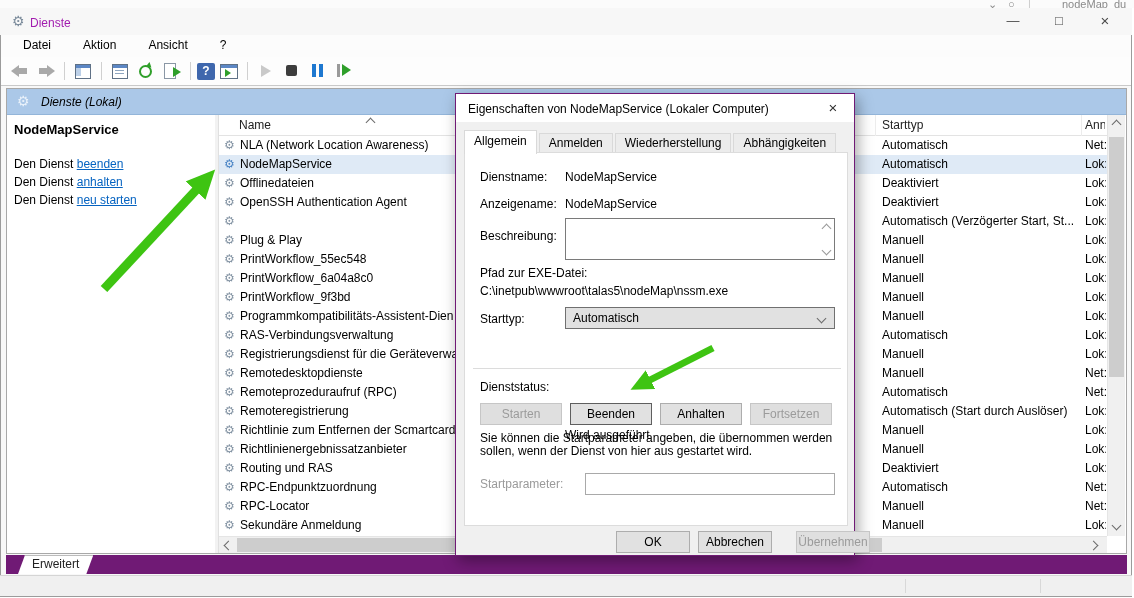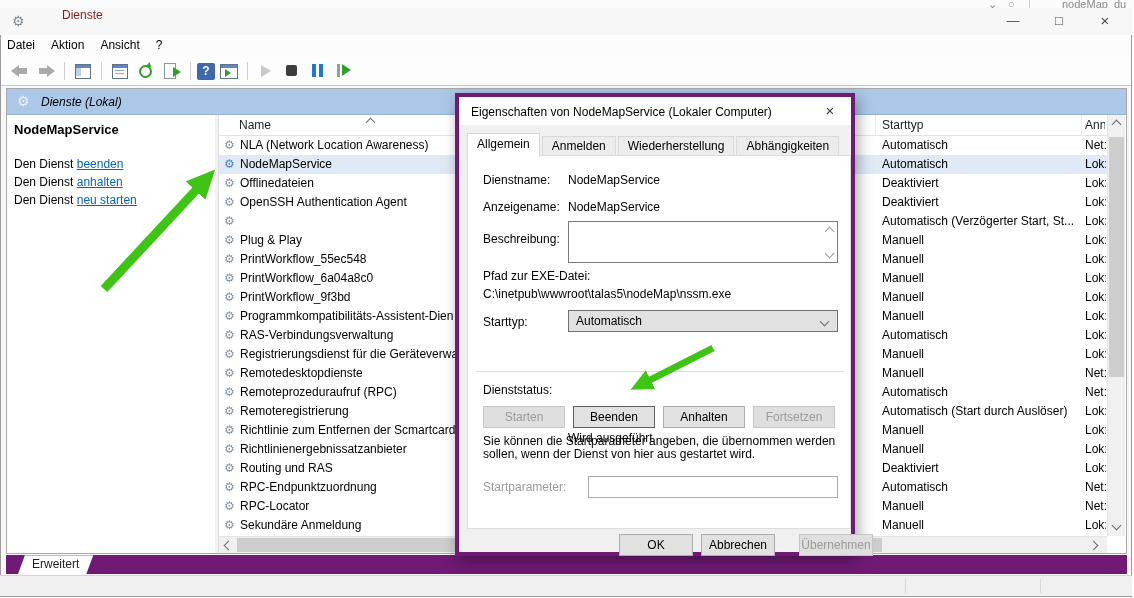--- a/index.html
+++ b/index.html
@@ -5,25 +5,25 @@
   html,body{margin:0;padding:0;background:#dcdcdc;}
   .screen{position:relative;width:1134px;height:598px;background:#fff;overflow:hidden;
           font-family:"Liberation Sans","DejaVu Sans",sans-serif;font-size:12px;color:#000;}
   .abs{position:absolute;}
   
   .bgstrip{left:0;top:0;width:1134px;height:8px;background:#fbfbfb;color:#8a8a8a;font-size:11px;overflow:hidden;}
   .bgstrip .t{position:absolute;top:-2px;}
   
   .win{left:0;top:8px;width:1132px;height:589px;background:#f8f8f8;border:1px solid #9b9b9b;box-sizing:border-box;}
   .titlebar{left:0;top:8px;width:1132px;height:27px;background:#f7f7f7;}
-  .title-text{left:30px;top:8px;color:#7f1d1d;margin-left:32px;}
+  .title-text{left:30px;top:16px;color:#a21caf;}
   .gear{color:#7b8b9b;font-size:14px;}
   .winbtn{top:10px;width:34px;height:22px;text-align:center;color:#4a4a4a;font-size:13px;line-height:22px;cursor:default;}
   .menubar{left:1px;top:35px;width:1130px;height:22px;background:#fcfcfc;}
-  .menu-item{display:inline-block;padding:3px 10px 0 6px;height:19px;}
+  .menu-item{display:inline-block;padding:3px 10px 0 22px;height:19px;}
   .toolbar{left:1px;top:57px;width:1130px;height:29px;background:#fdfdfd;border-bottom:1px solid #c9c9c9;box-sizing:border-box;display:flex;align-items:center;padding-left:6px;}
   .tb-sep{width:1px;height:18px;background:#d0d0d0;margin:0 5px;}
   .tbi{position:relative;width:24px;height:22px;margin:0 1px;}
   
   .tb-back-arrow::before,.tb-forward-arrow::before{content:"";position:absolute;top:5px;border-top:6px solid transparent;border-bottom:6px solid transparent;}
   .tb-back-arrow::before{left:3px;border-right:8px solid #a9a9a9;}
   .tb-back-arrow::after{content:"";position:absolute;left:11px;top:8px;width:8px;height:6px;background:#a9a9a9;}
   .tb-forward-arrow::before{left:13px;border-left:8px solid #a9a9a9;}
   .tb-forward-arrow::after{content:"";position:absolute;left:5px;top:8px;width:8px;height:6px;background:#a9a9a9;}
   .tb-console-tree::before{content:"";position:absolute;left:4px;top:4px;width:14px;height:13px;border:1px solid #5f7186;background:linear-gradient(#5c87c5 0 3px,#fff 3px);}
@@ -78,21 +78,21 @@
   .chev.left{transform:rotate(135deg);}
   .chev.right{transform:rotate(-45deg);}
   
   .tabs-bottom{left:6px;top:555px;width:1121px;height:19px;background:#701a75;}
   .btab{position:absolute;top:0;height:18px;line-height:17px;padding:0 14px;background:#ececec;color:#222;
         clip-path:polygon(7px 0,calc(100% - 0px) 0,calc(100% - 7px) 100%,0 100%);border-top:1px solid #bbb;}
   .btab.active{background:#fff;}
   .statusbar{left:0;top:575px;width:1132px;height:21px;background:#f0f0f0;border-top:1px solid #d5d5d5;box-sizing:border-box;}
   .sb-sep{position:absolute;top:3px;width:1px;height:14px;background:#d8d8d8;}
   
-  .dialog{left:455px;top:93px;width:400px;height:463px;background:#f0f0f0;border:4px solid #701a75;box-sizing:border-box;box-shadow:3px 5px 14px rgba(0,0,0,.35);z-index:30;}
+  .dialog{left:455px;top:93px;width:400px;height:463px;background:#f0f0f0;border:1px solid #701a75;box-sizing:border-box;box-shadow:3px 5px 14px rgba(0,0,0,.35);z-index:30;}
   .dlg-title{position:absolute;left:0;top:0;width:100%;height:28px;background:#fff;}
   .dlg-title-text{position:absolute;left:12px;top:8px;}
   .dlg-close{position:absolute;right:6px;top:3px;width:30px;height:21px;text-align:center;font-size:15px;color:#333;line-height:21px;cursor:default;}
   .dlg-tabs{position:absolute;left:8px;top:36px;height:22px;}
   .dtab{display:inline-block;height:20px;line-height:19px;padding:0 9px;background:#ececec;border:1px solid #d9d9d9;border-bottom:none;margin-right:2px;vertical-align:bottom;}
   .dtab.active{background:#fff;height:23px;line-height:21px;position:relative;z-index:2;border-color:#d9d9d9;}
   .dlg-page{position:absolute;left:8px;top:58px;width:384px;height:374px;background:#fff;border:1px solid #dcdcdc;box-sizing:border-box;}
   .fl{position:absolute;color:#000;}
   .fl.gray{color:#9a9a9a;}
   .fval{position:absolute;}

